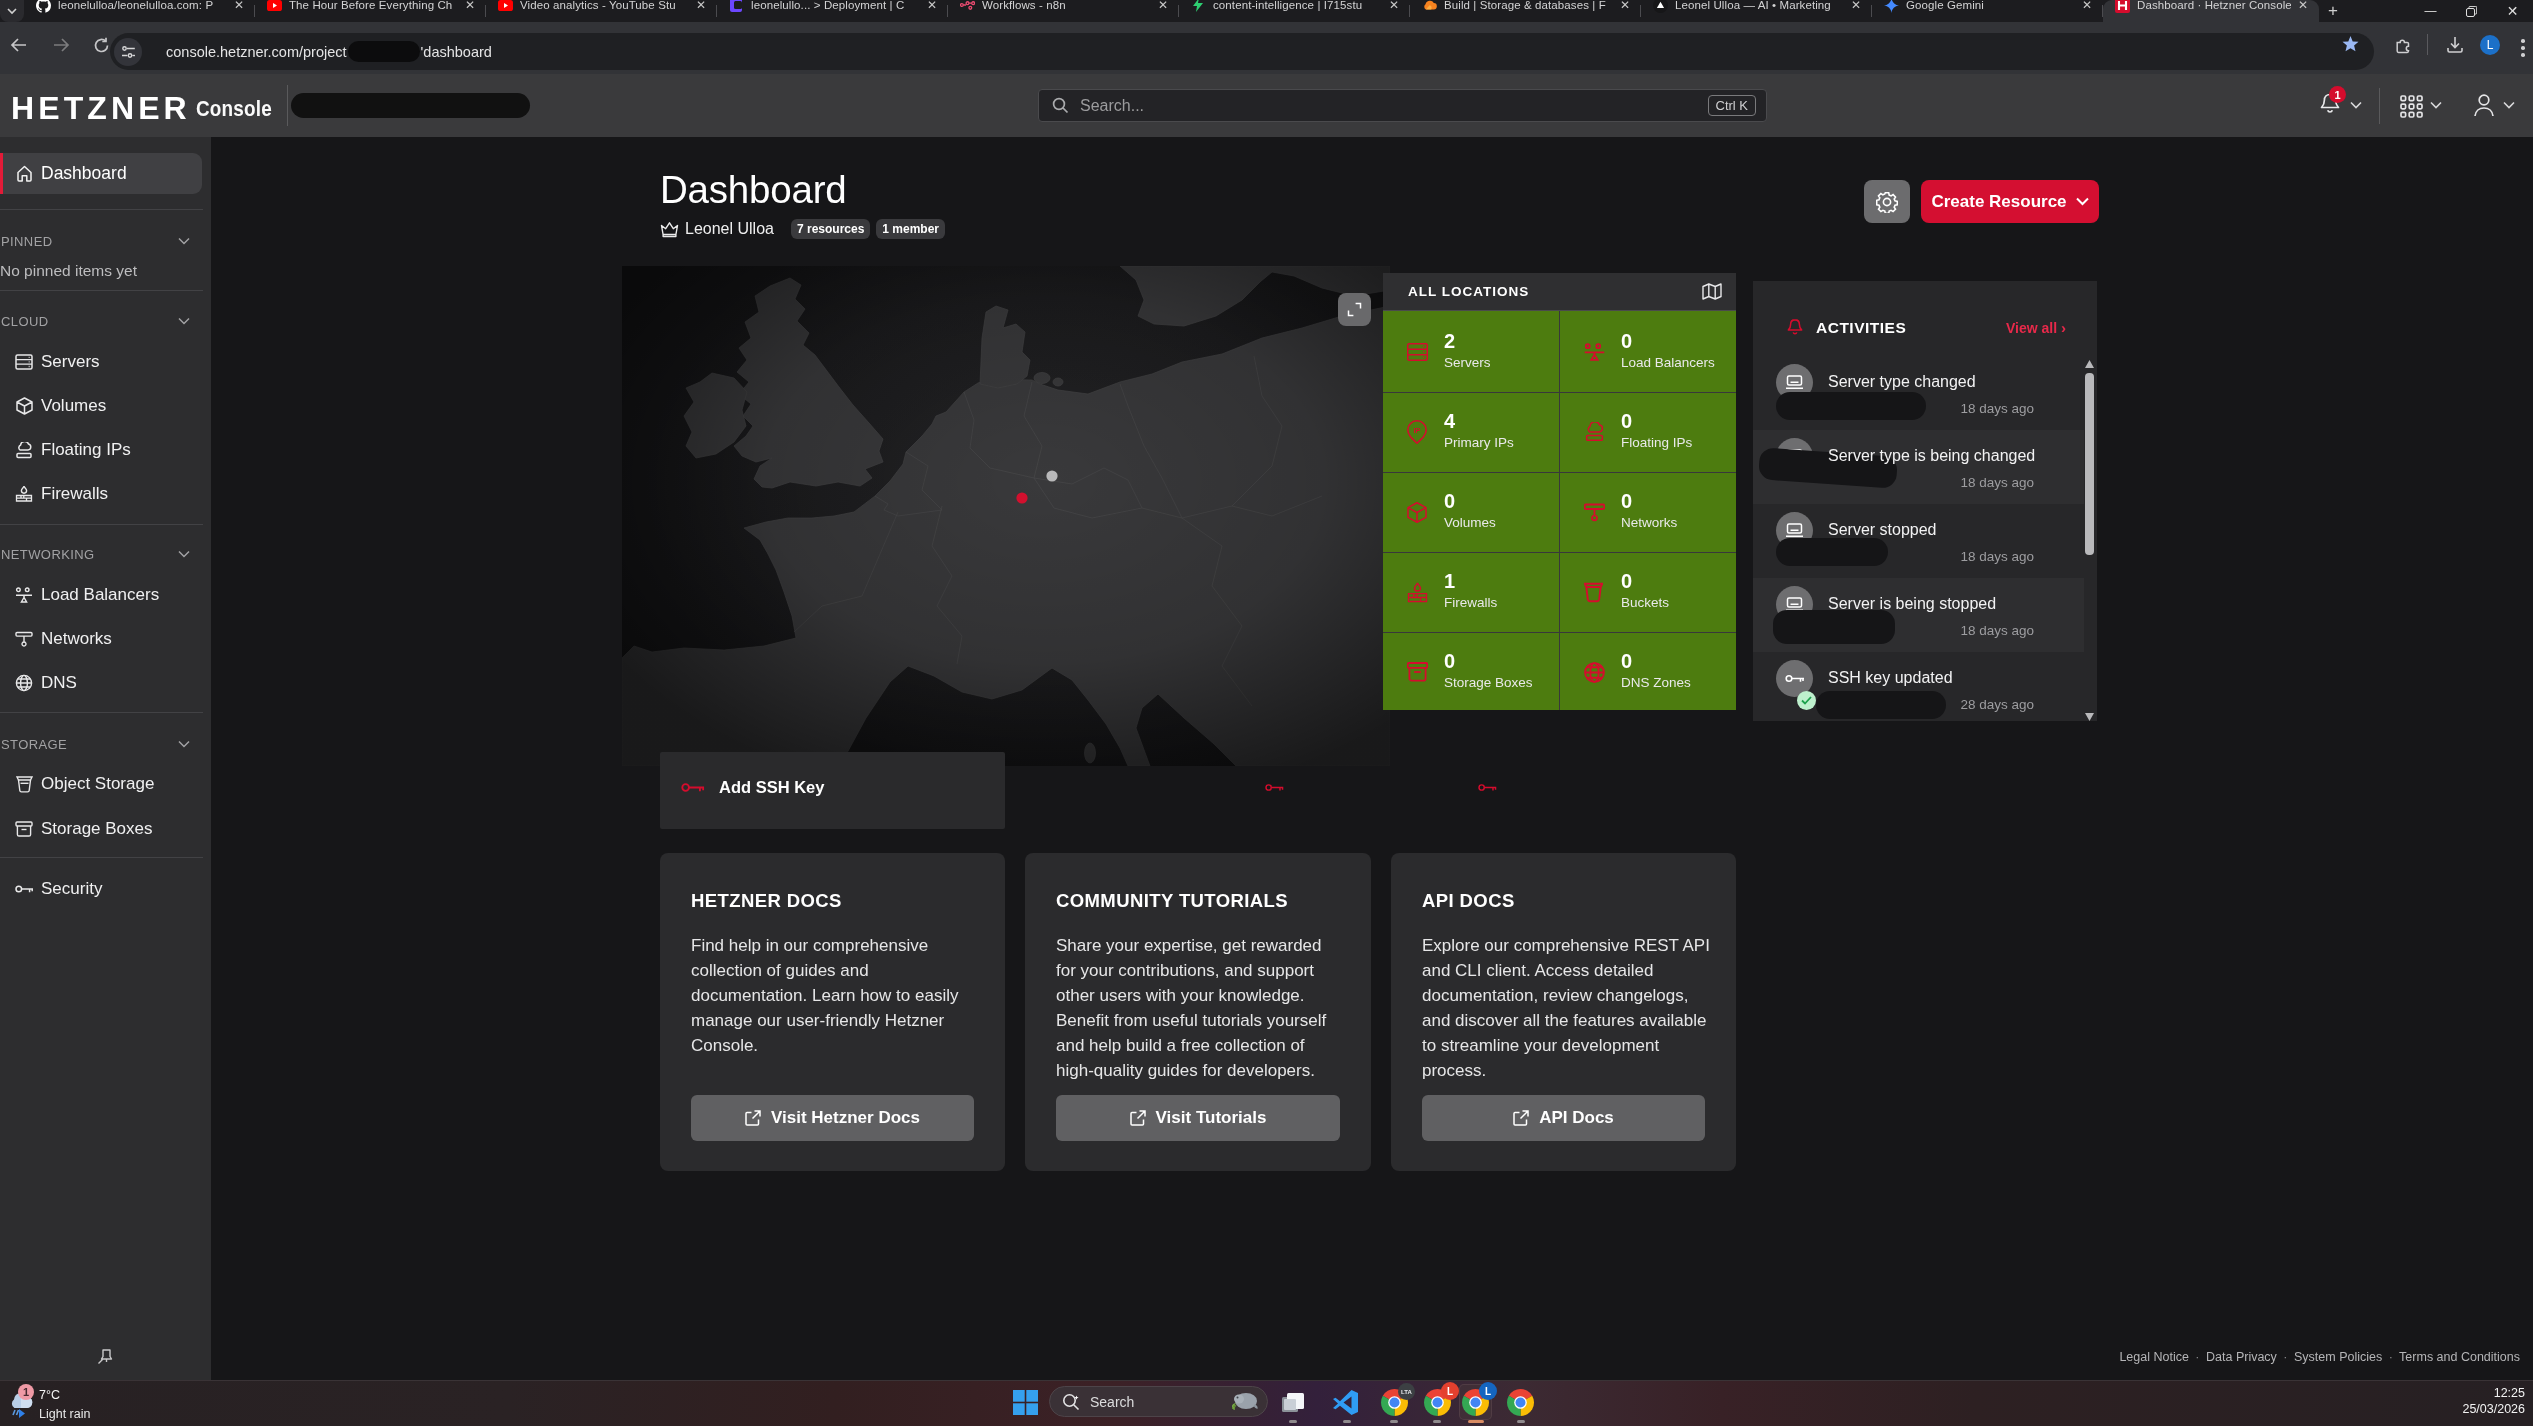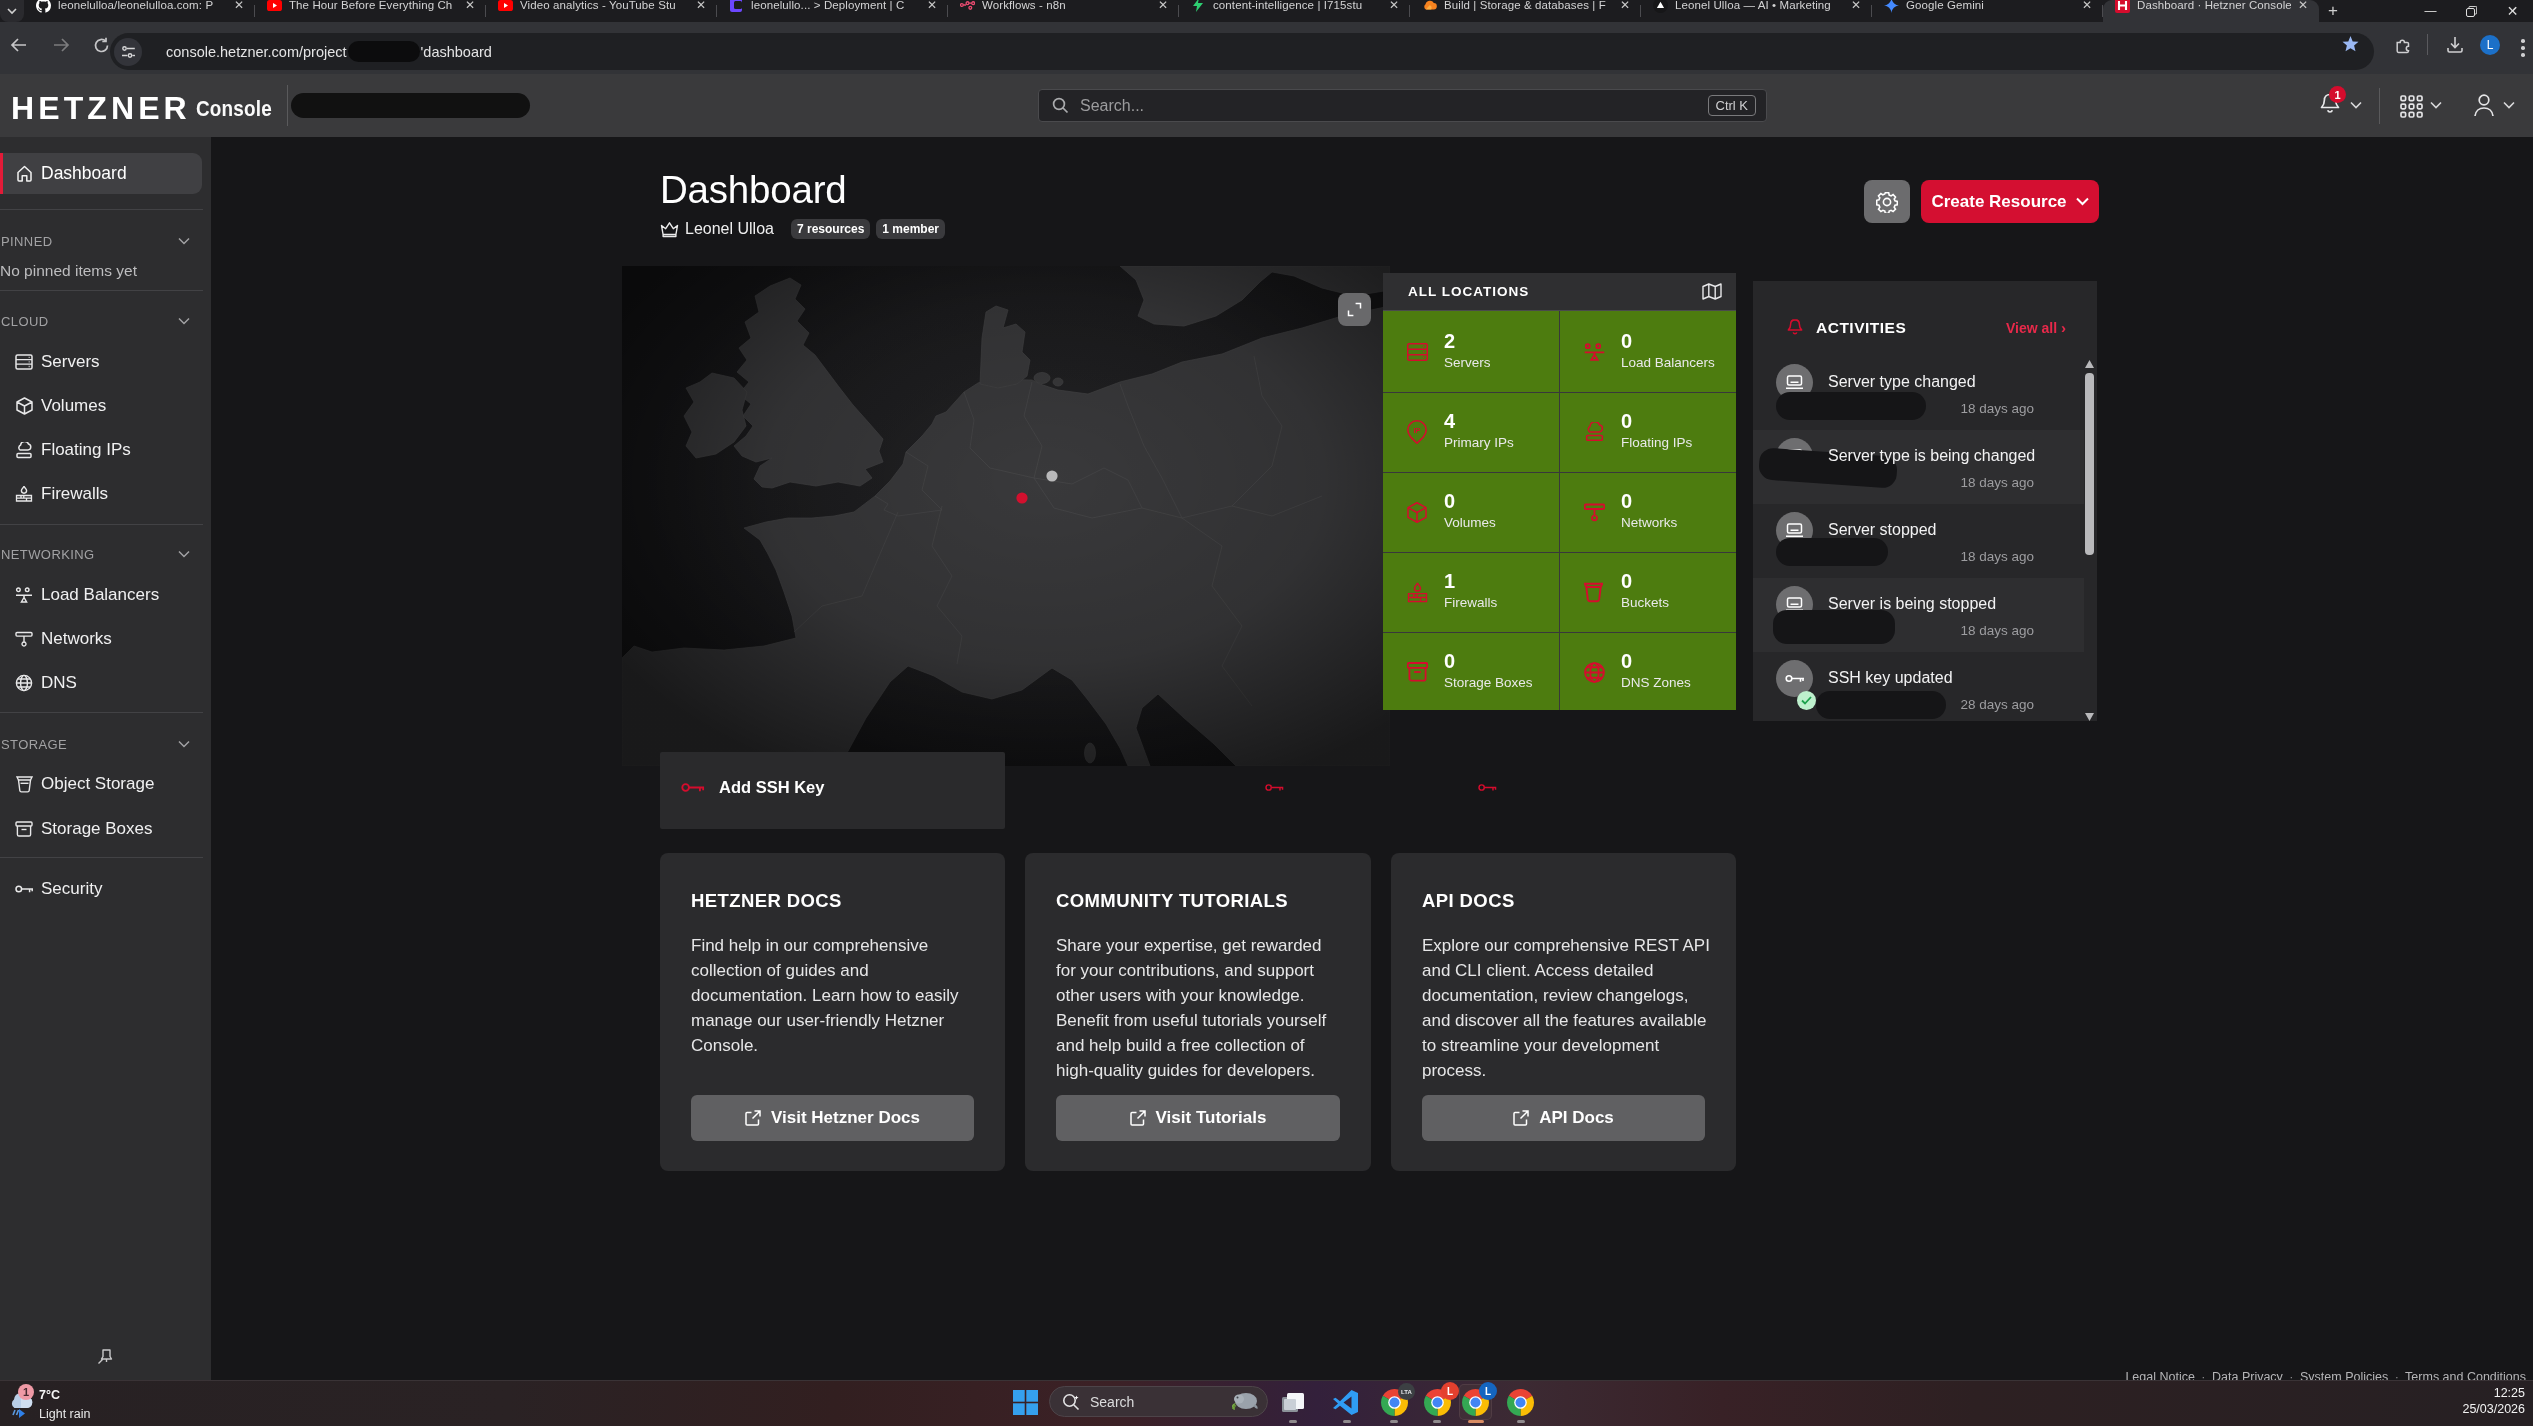--- a/index.html
+++ b/index.html
@@ -74,21 +74,21 @@
 .atime{position:absolute;right:50px;top:45px;font-size:13.5px;color:#9d9da0;}
 #actscroll{position:absolute;right:2px;top:79px;width:11px;height:361px;}
 #actthumb{position:absolute;left:1px;top:13px;width:9px;height:182px;background:#b9b9bb;border-radius:4px;}
 
 #sshcard{left:660px;top:752px;width:345px;height:77px;background:#2a2a2c;border-radius:2px;display:flex;align-items:center;padding-bottom:6px;}
 #sshcard .t{color:#fff;font-size:16.5px;font-weight:700;margin-left:14px;}
 .docscard{position:absolute;top:853px;width:345px;height:318px;background:#2b2b2d;border-radius:8px;padding:37px 25px 0 31px;}
 .docscard h3{color:#fff;font-size:18.5px;font-weight:700;letter-spacing:.4px;margin-bottom:21px;}
 .docscard p{color:#e6e6e7;font-size:17px;line-height:25px;}
 .docbtn{position:absolute;left:31px;bottom:30px;width:283px;height:46px;background:#606062;border-radius:6px;display:flex;align-items:center;justify-content:center;gap:10px;color:#fff;font-size:17px;font-weight:700;}
-#footerlinks{position:absolute;right:7px;top:1350px;color:#b5b5b7;font-size:12.5px;margin-top:20px;}
+#footerlinks{position:absolute;right:13px;top:1350px;color:#b5b5b7;font-size:12.5px;}
 #footerlinks span{color:#8a8a8c;padding:0 3px;}
 
 #taskbar{left:0;top:1380px;width:2533px;height:46px;background:linear-gradient(90deg,#272123 0%,#2a2224 20%,#321f20 33%,#3c2126 44%,#33203b 52%,#3c2a33 60%,#382126 68%,#2d2022 78%,#262023 100%);border-top:1px solid #3a3336;}
 #weather{position:absolute;left:10px;top:1380px;width:140px;height:46px;}
 .tbicon{position:absolute;top:1389px;width:27px;height:27px;display:flex;align-items:center;justify-content:center;}
 #tsearch{position:absolute;left:1049px;top:1386px;width:219px;height:31px;border-radius:16px;background:#3a3136;border:1px solid #4d4449;display:flex;align-items:center;color:#e6e6e6;font-size:14px;}
 #clock{position:absolute;right:8px;top:1386px;text-align:right;color:#f2f2f2;font-size:12.5px;line-height:1.26;}
 .underline{position:absolute;top:1420px;width:8px;height:3px;border-radius:2px;background:#8f8a8d;}
 .chromewrap{position:absolute;top:1388px;width:29px;height:29px;}
 #activeapp{position:absolute;left:1459px;top:1384px;width:33px;height:36px;background:#4b3a3c66;border:1px solid #5d4a4e88;border-radius:5px;}
@@ -766,21 +766,21 @@
 <div id="footerlinks">Legal Notice <span>·</span> Data Privacy <span>·</span> System Policies <span>·</span> Terms and Conditions</div>
 <div class="abs" id="taskbar"></div>
 <div id="weather">
   <svg style="position:absolute;left:-2px;top:12px" width="26" height="28" viewBox="0 0 26 28">
         <path d="M19 16a5.5 5.5 0 0 0 1.2-10.8A7.5 7.5 0 0 0 6 7.6 5 5 0 0 0 6.4 16z" fill="#b9cfe8"></path>
         <path d="M19 16a5.5 5.5 0 0 0 1.2-10.8A7.4 7.4 0 0 0 13 1v15z" fill="#cfdef0"></path>
         <path d="M11 17l6 4.5L11 26z" fill="#2f80e8"></path>
         <path d="M7 18l-2 5M10.5 18l-2 5" stroke="#5b9ae0" stroke-width="1.6"></path>
       </svg>
   <div style="position:absolute;left:8px;top:4px;width:16px;height:16px;border-radius:50%;background:#f09aa6;color:#4a2a30;font-size:11px;font-weight:700;display:flex;align-items:center;justify-content:center;">1</div>
-  <div style="position:absolute;left:29px;top:8px;color:#f5f5f5;font-size:12.5px;font-weight:700;">7°C</div>
+  <div style="position:absolute;left:29px;top:8px;color:#f5f5f5;font-size:12.5px;font-weight:400;">7°C</div>
   <div style="position:absolute;left:29px;top:27px;color:#e9e9e9;font-size:12.5px;">Light rain</div>
 </div>
 <div class="tbicon" style="left:1012px;">
       <svg width="25" height="25" viewBox="0 0 25 25">
         <rect x="0" y="0" width="11.7" height="11.7" fill="#35a0ee"></rect>
         <rect x="13.3" y="0" width="11.7" height="11.7" fill="#35a0ee"></rect>
         <rect x="0" y="13.3" width="11.7" height="11.7" fill="#35a0ee"></rect>
         <rect x="13.3" y="13.3" width="11.7" height="11.7" fill="#35a0ee"></rect>
       </svg>
     </div>

